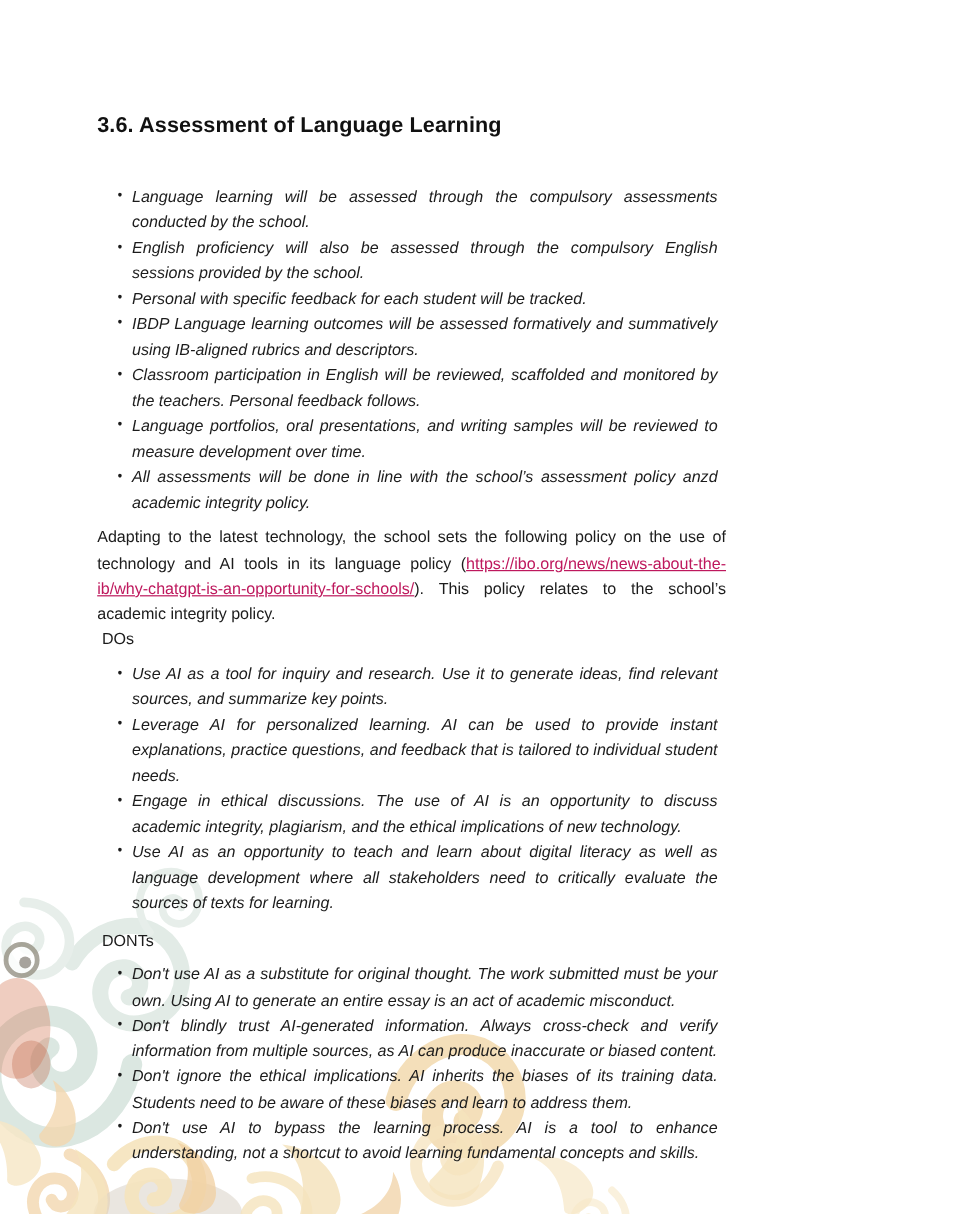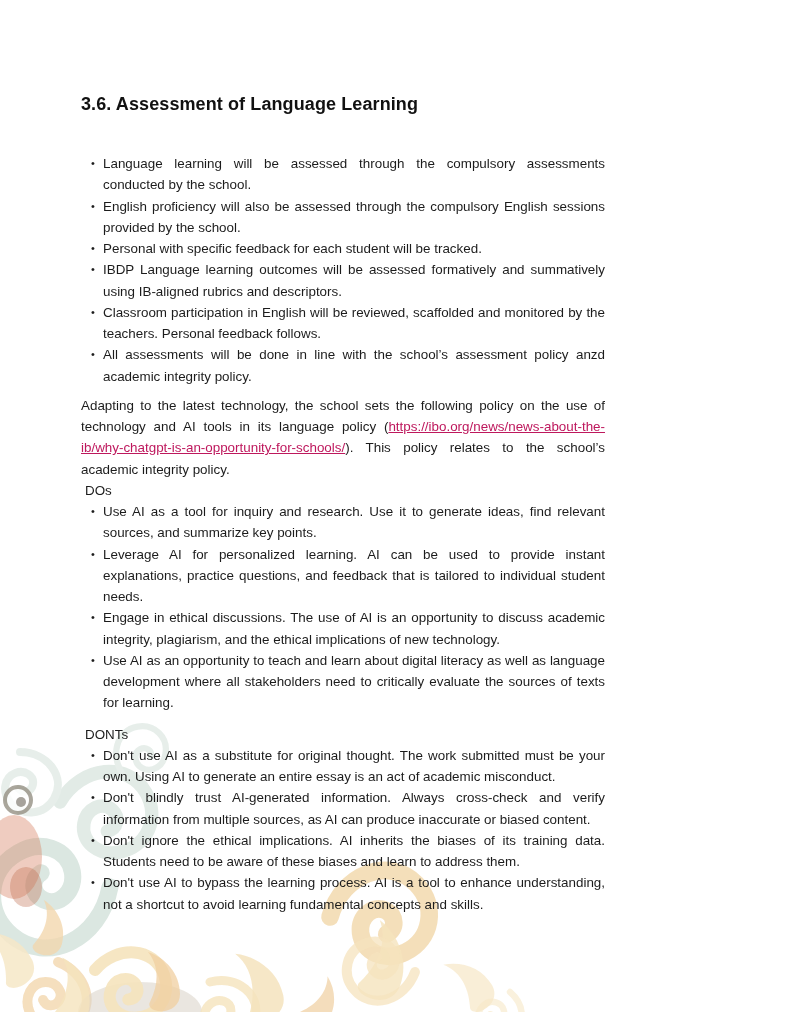--- a/index.html
+++ b/index.html
@@ -19,21 +19,21 @@
   .inner{margin:93px 81px 0 81px;font-size:13.4px;line-height:21.25px;}
   h2.sec{
     font-size:18px;line-height:22px;margin:0;color:#111;
     font-weight:bold;letter-spacing:0.1px;text-align:left;
   }
   h2.sec-36{margin-bottom:38px;}
   h2.sec-37{margin-top:32px;}
   p.intro{margin:8px 0 0 0;text-align:justify;}
   .label-line{padding-left:4px;text-align:left;}
   .donts-label{margin-top:10px;}
-  ul.bullets{list-style:none;margin:0;padding:0;}
+  ul.bullets{list-style:none;margin:7px;padding:0;font-style:italic;}
   ul.bullets li{
     position:relative;padding-left:22px;text-align:justify;
   }
   ul.bullets li::before{
     content:"•";position:absolute;left:10px;top:0;
     font-size:11px;line-height:21.25px;color:#1c1c1c;
   }
   a.doc-link{color:#be185d;text-decoration:underline;cursor:pointer;}
 </style>
 </head>
@@ -85,20 +85,21 @@
         <li><span>Language learning will be assessed through the compulsory assessments conducted by the school.</span></li>
 
         <li><span>English proficiency will also be assessed through the compulsory English sessions provided by the school.</span></li>
 
         <li><span>Personal with specific feedback for each student will be tracked.</span></li>
 
         <li><span>IBDP Language learning outcomes will be assessed formatively and summatively using IB-aligned rubrics and descriptors.</span></li>
 
         <li><span>Classroom participation in English will be reviewed, scaffolded and monitored by the teachers. Personal feedback follows.</span></li>
 
+        <li><span>Language portfolios, oral presentations, and writing samples will be reviewed to measure development over time.</span></li>
 
         <li><span>All assessments will be done in line with the school’s assessment policy anzd academic integrity policy.</span></li>
       </ul>
 
 
     <p class="intro"><span>Adapting to the latest technology, the school sets the following policy on the use of technology and AI tools in its language policy (</span><a class="doc-link">https://ibo.org/news/news-about-the-ib/why-chatgpt-is-an-opportunity-for-schools/</a><span>). This policy relates to the school’s academic integrity policy.</span></p>
 
     <div class="label-line">DOs</div>
 
     <ul class="bullets">

